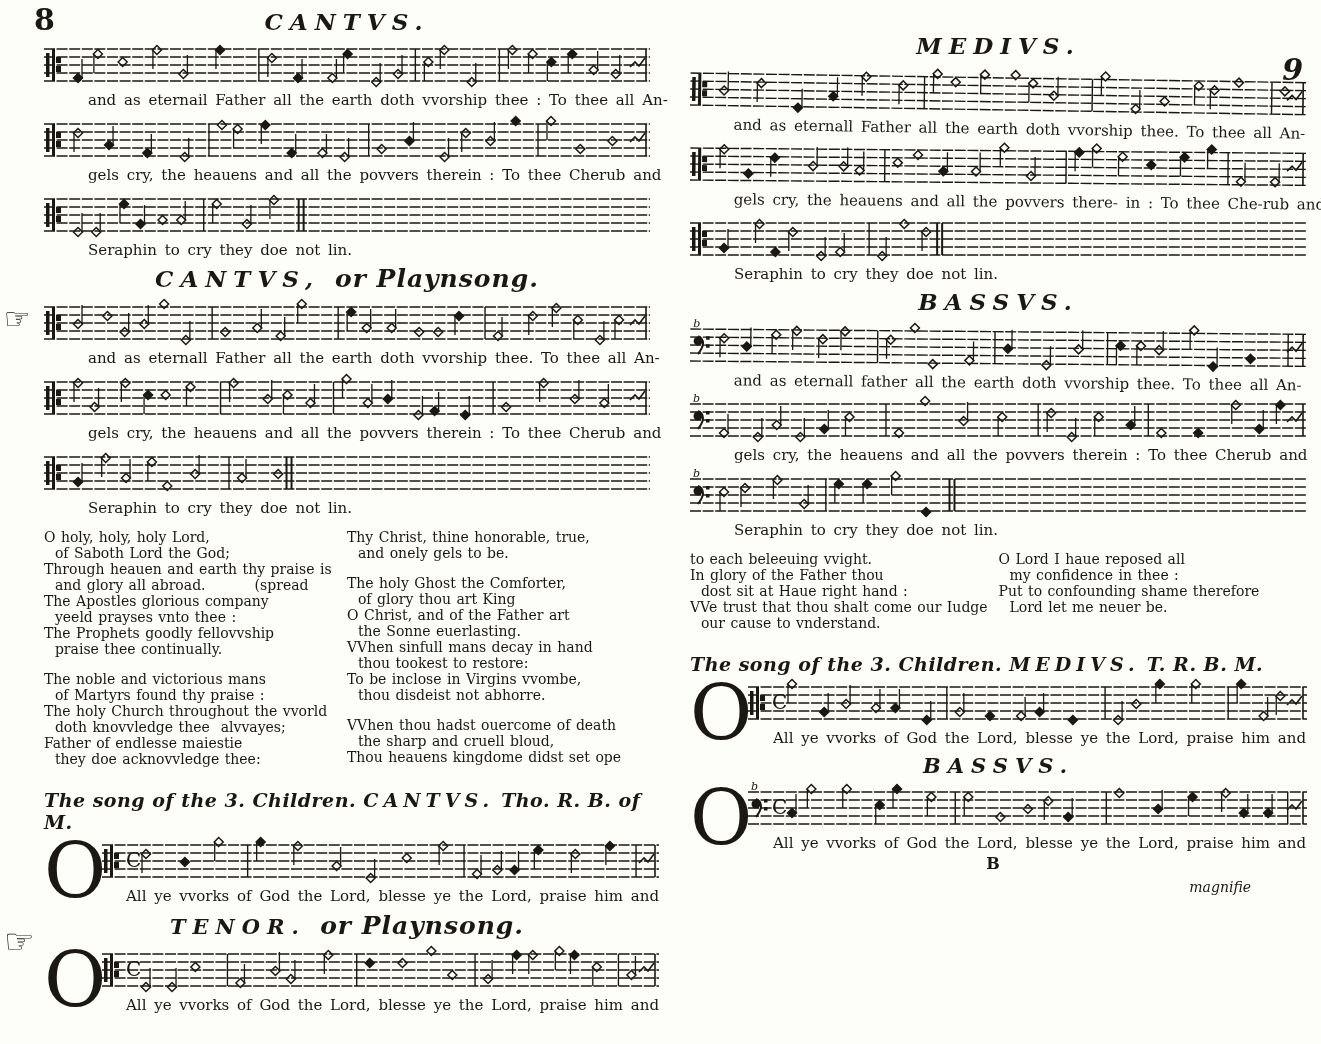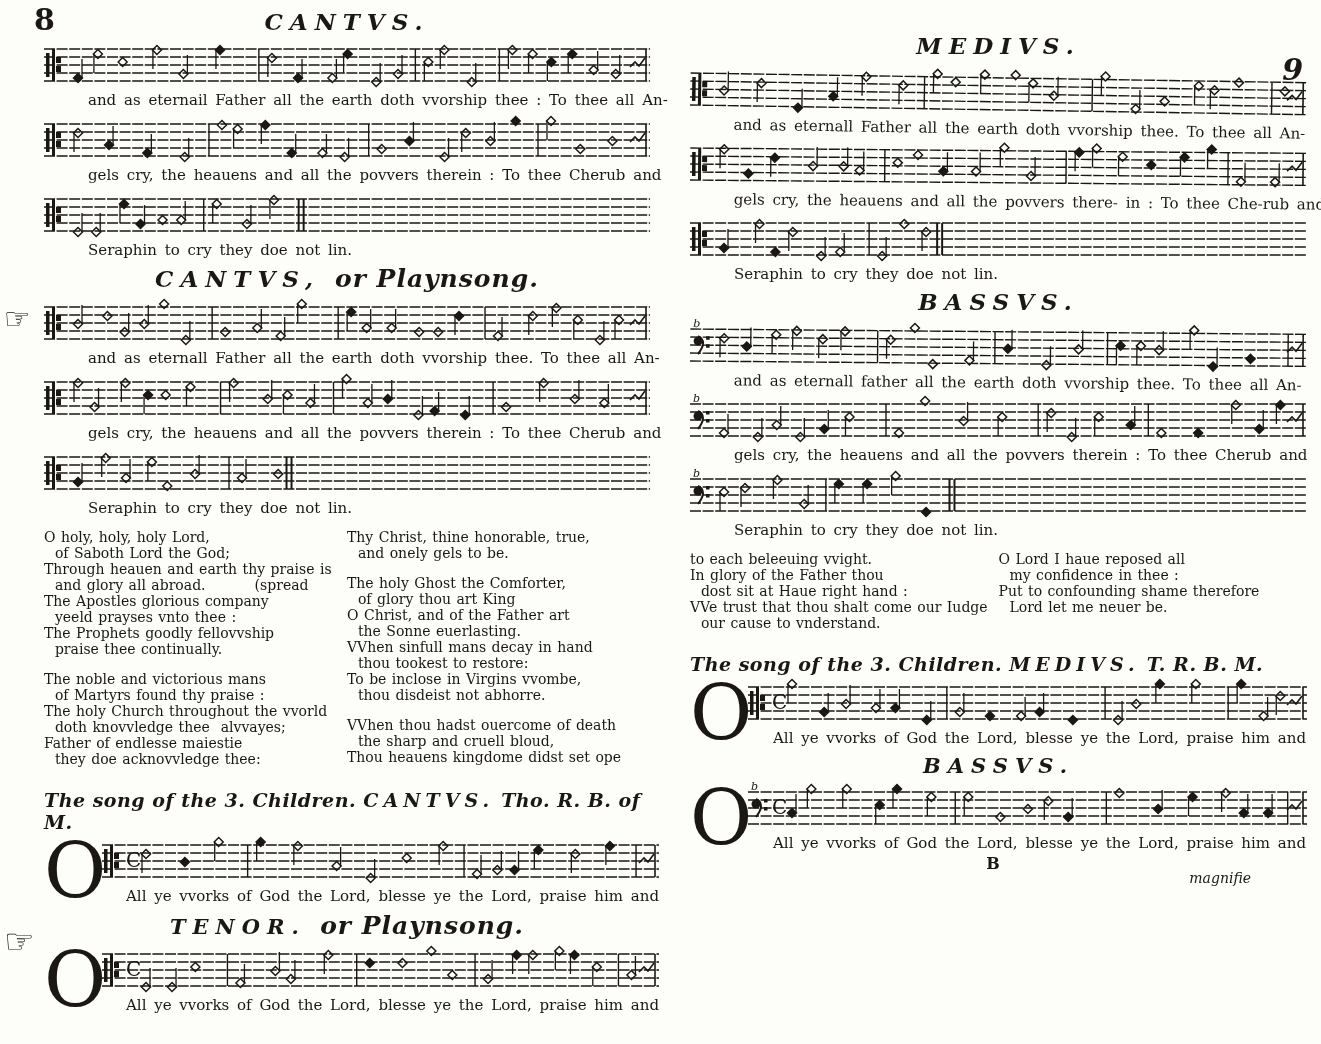--- a/index.html
+++ b/index.html
@@ -49,21 +49,21 @@
     margin-bottom:14px;word-spacing:1px;
   }
   .manicule{
     position:absolute;font-family:"DejaVu Sans",sans-serif;
     font-size:30px;line-height:30px;left:4px;
   }
   .manicule.m1{top:304px;}
   .manicule.m2{top:926px;font-size:34px;}
   .footer-row{position:relative;height:26px;margin-top:2px;}
   .sig-mark{position:absolute;left:48%;font-size:16px;font-weight:bold;}
-  .catchword{position:absolute;right:56px;top:16px;font-size:14px;font-style:italic;}
+  .catchword{position:absolute;right:56px;top:25px;font-size:14px;font-style:italic;}
   .tilt1{transform:rotate(0.9deg);transform-origin:left center;}
   .tilt2{transform:rotate(0.5deg);transform-origin:left center;}
 </style>
 </head>
 <body>
 
 <div class="spread">
 
   <section class="page left">
     <div class="pagenum pl">8</div>

